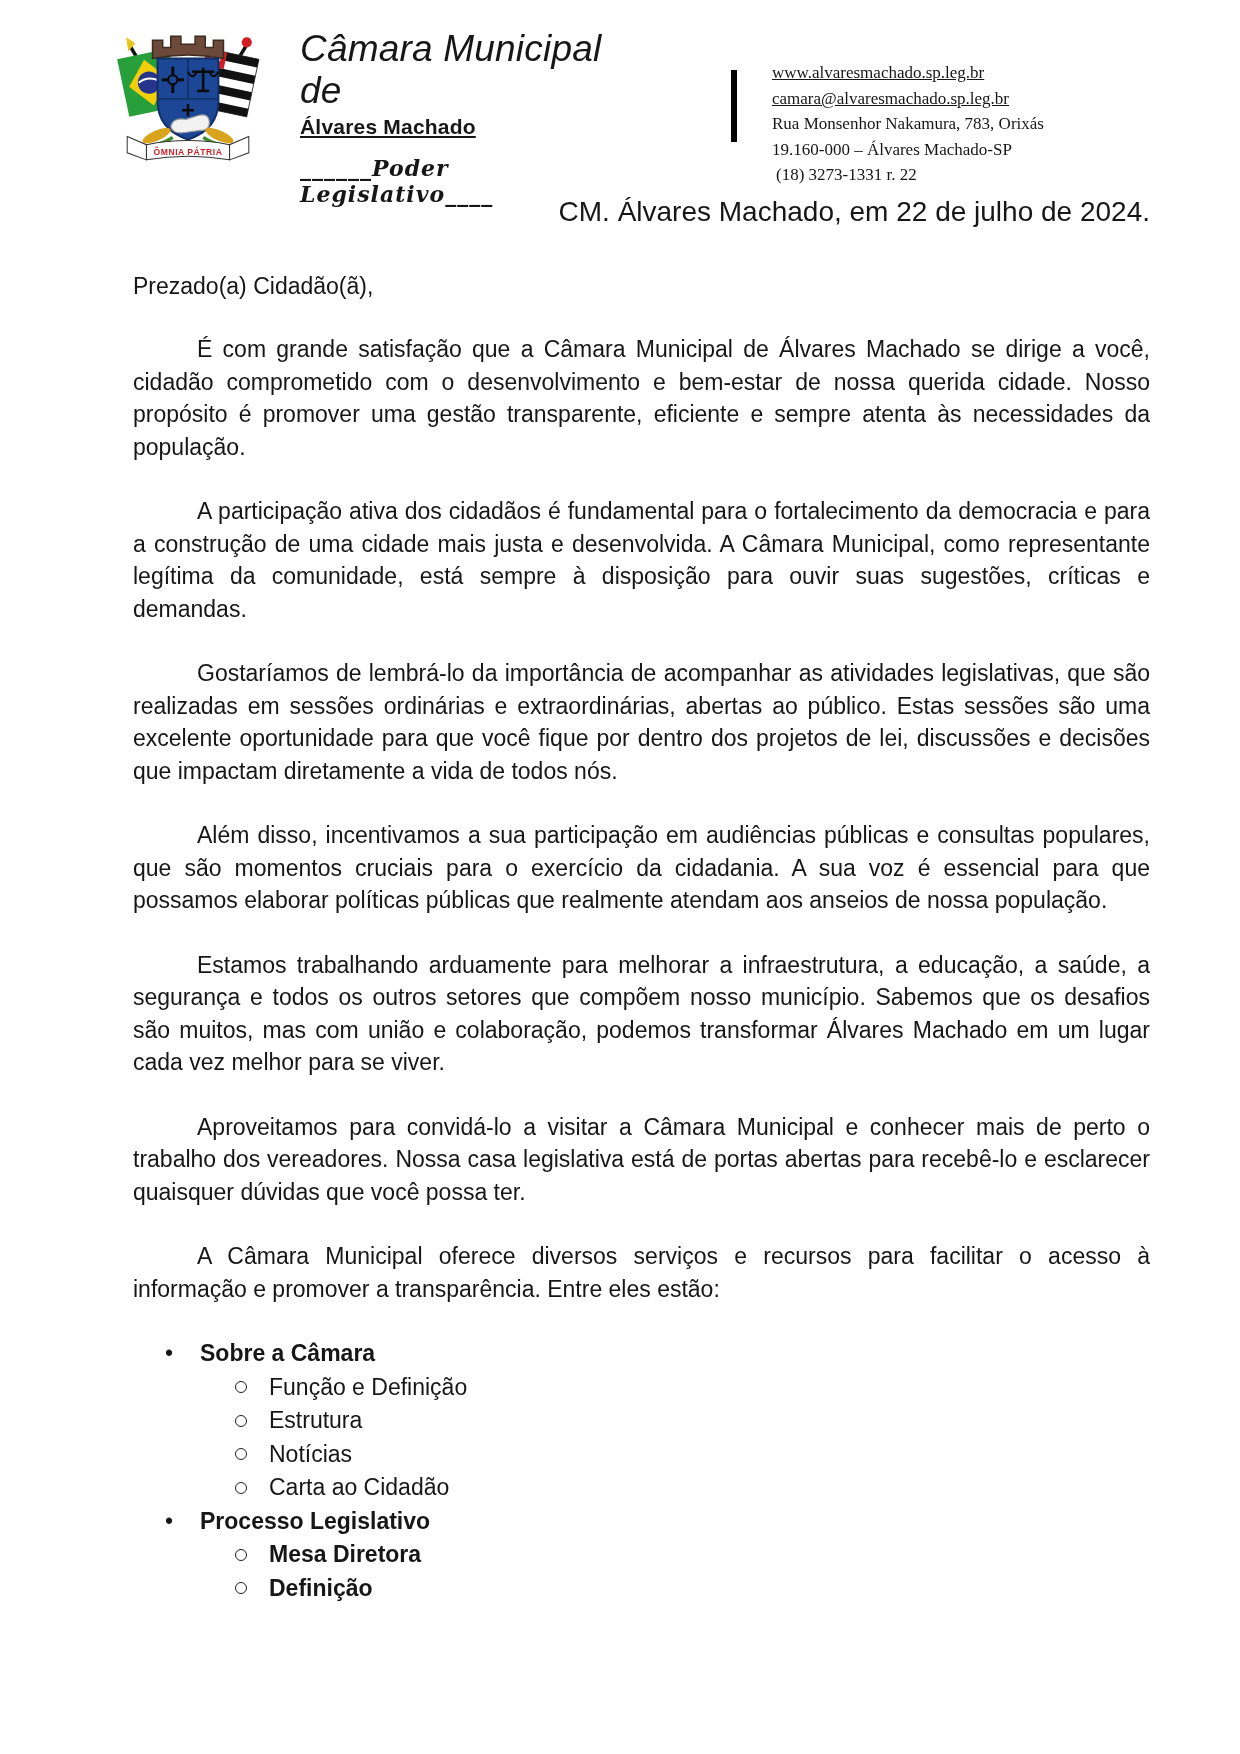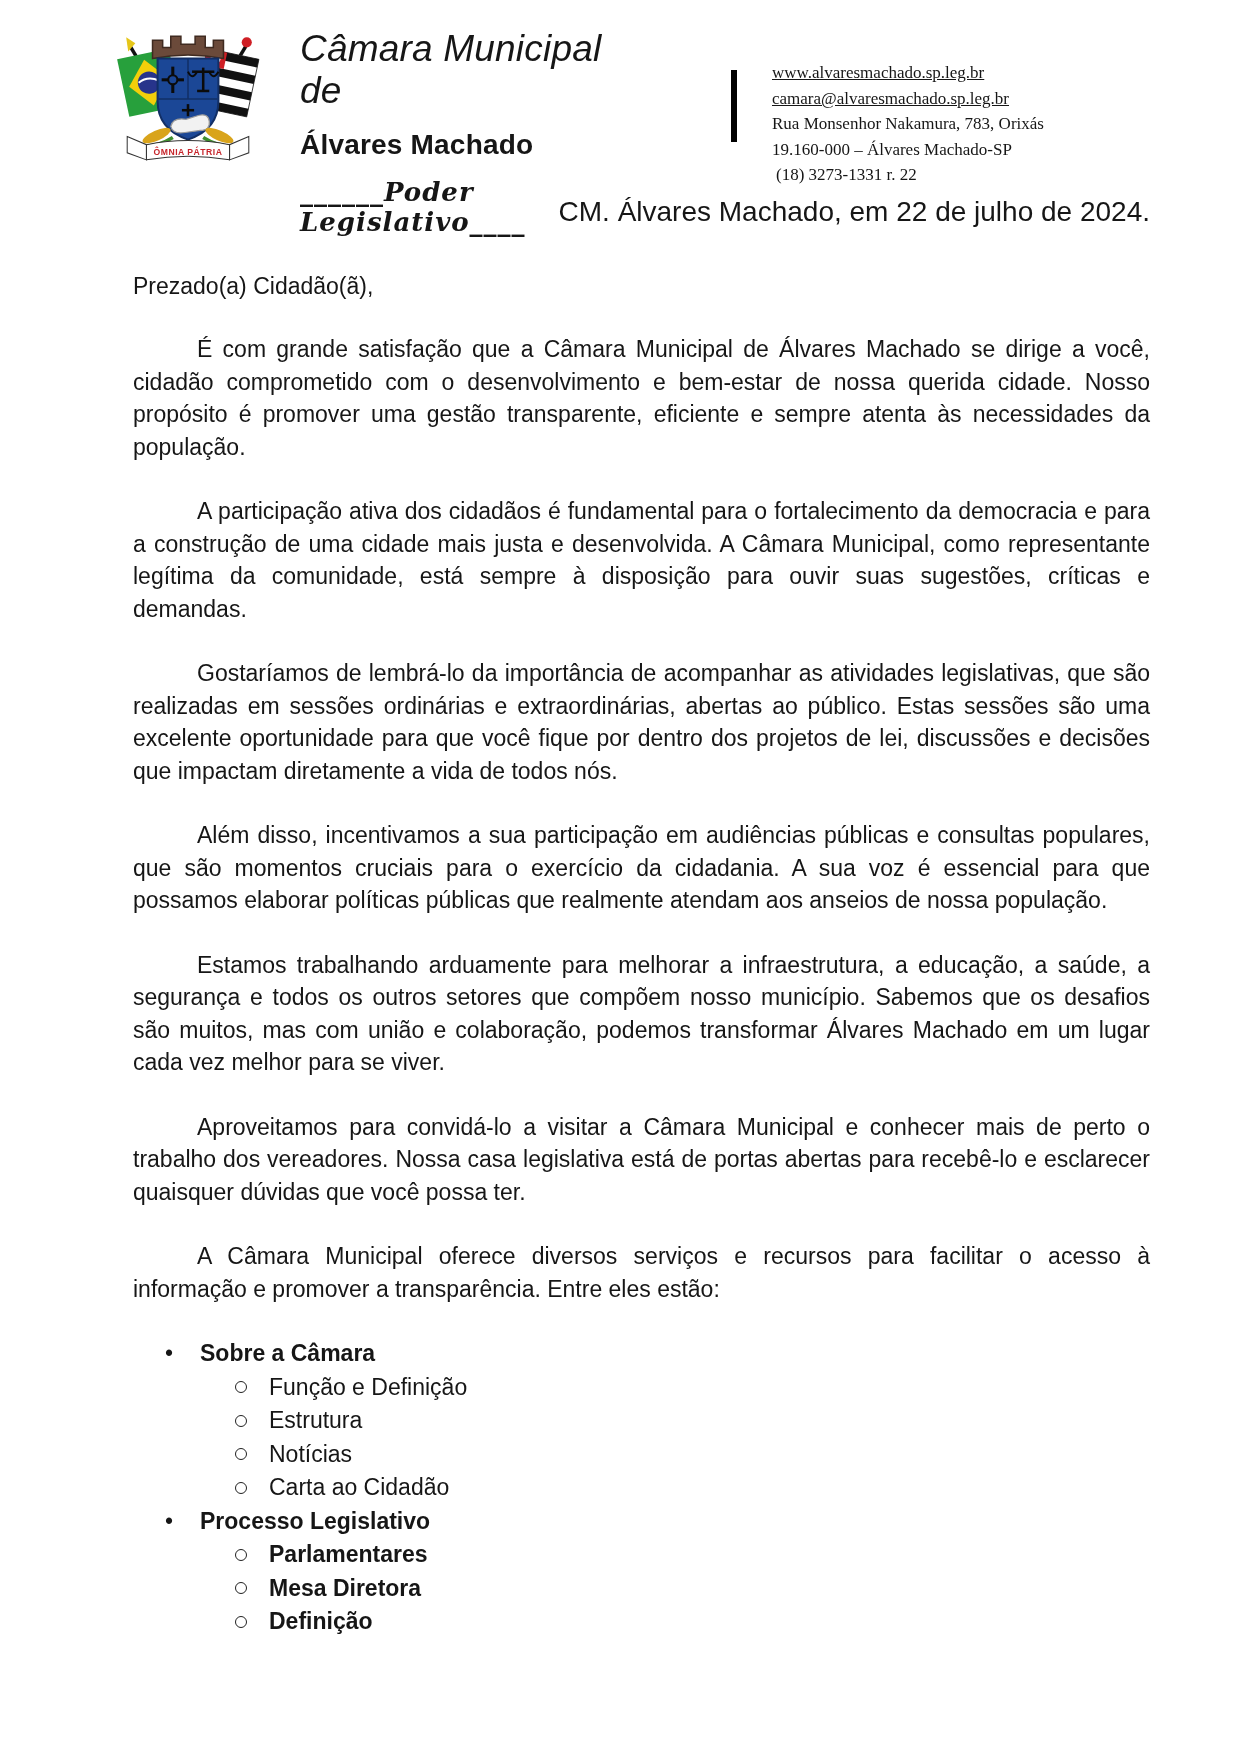--- a/index.html
+++ b/index.html
@@ -5,23 +5,23 @@
   html,body{margin:0;padding:0;background:#9a9a9a;}
   .page{
     position:relative;width:1240px;height:1754px;margin:0 auto;
     background:#ffffff;overflow:hidden;
     font-family:"Liberation Sans",sans-serif;color:#161616;
   }
   
   .logo{position:absolute;left:112px;top:24px;width:152px;height:140px;}
   .org{position:absolute;left:300px;top:28px;width:330px;}
   .org-line1{font-size:37px;letter-spacing:.2px;font-style:italic;}
-  .org-line2{font-size:28px;font-weight:bold;margin-top:17px;letter-spacing:.2px;}
+  .org-line2{font-size:21px;font-weight:bold;margin-top:3px;letter-spacing:.2px;text-decoration:underline;}
   .org-line3{font-family:"DejaVu Serif",serif;font-style:italic;font-weight:bold;
-             font-size:26px;margin-top:16px;letter-spacing:1px;}
+             font-size:22px;margin-top:16px;letter-spacing:1px;}
   .divider-bar{position:absolute;left:731px;top:70px;width:6px;height:72px;background:#000;}
   .contact{position:absolute;left:772px;top:60px;font-family:"Liberation Serif",serif;
            font-size:17px;line-height:25.5px;white-space:nowrap;}
   .contact .link{text-decoration:underline;cursor:pointer;}
   .contact .phone{padding-left:4px;}
   
   .content{position:absolute;left:133px;top:196px;width:1017px;
            font-size:23px;line-height:32.5px;}
   .dateline{text-align:right;margin-bottom:41px;font-size:28px;}
   .salutation{margin-bottom:31px;}
@@ -166,24 +166,20 @@
       <div class="lrow l2">
         <span class="b2"></span>
         <span class="label">Carta ao Cidadão</span>
       </div>
       <div class="lrow l1">
         <span class="b1">•</span>
         <span class="label">Processo Legislativo</span>
       </div>
       <div class="lrow l2 bold">
         <span class="b2"></span>
-        <span class="label">Parlamentares</span>
-      </div>
-      <div class="lrow l2 bold">
-        <span class="b2"></span>
         <span class="label">Mesa Diretora</span>
       </div>
       <div class="lrow l2 bold">
         <span class="b2"></span>
         <span class="label">Definição</span>
       </div>
     </div>
   </div>
 
 

